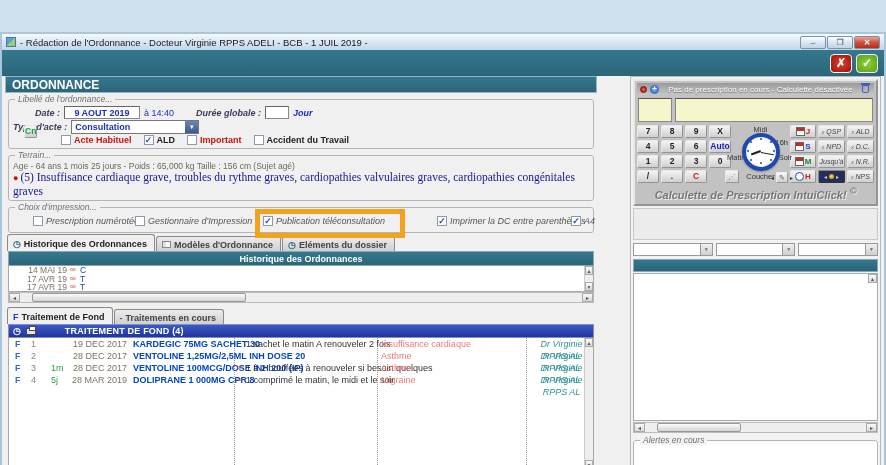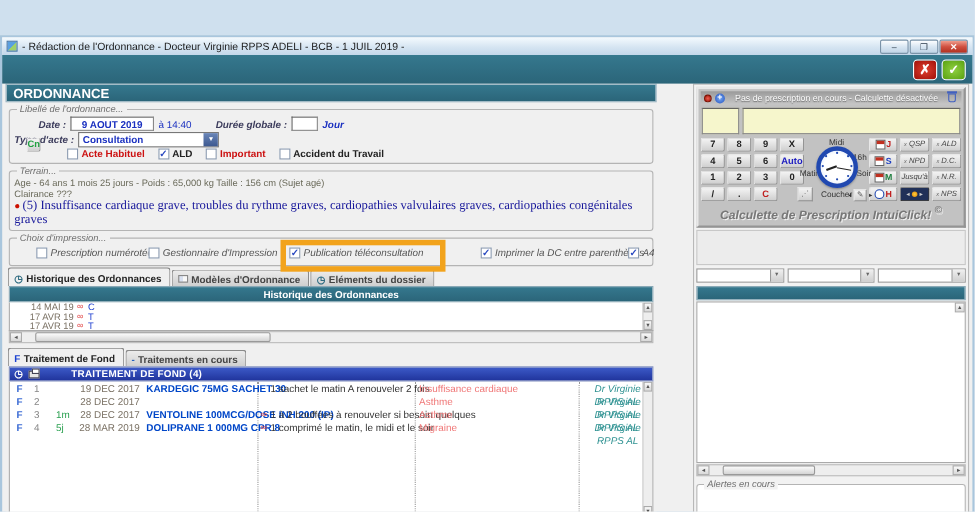--- a/index.html
+++ b/index.html
@@ -249,21 +249,20 @@
           <span class="cbgroup">
             <span class="cb"></span>
             <span class="cbl">Accident du Travail</span>
           </span>
         </div>
       </fieldset>
 
       <fieldset class="grp">
         <legend>Terrain...</legend>
         <div class="terr-line">Age - 64 ans 1 mois 25 jours  -  Poids : 65,000 kg Taille : 156 cm (Sujet agé)</div>
-        <div class="terr-line">Clairance ???</div>
         <div class="alertline">
           <span class="reddot">●</span><span>(5) Insuffisance cardiaque grave, troubles du rythme graves, cardiopathies valvulaires graves, cardiopathies congénitales graves</span>
         </div>
       </fieldset>
 
 
       <fieldset class="grp">
         <legend>Choix d'impression...</legend>
         <div class="imp-row">
           <span class="cbgroup" style="left:20px;">
@@ -362,20 +361,21 @@
           <span class="cinf"></span>
           <span class="cposo">1 sachet le matin A renouveler 2 fois</span>
           <span class="cmotif">Insuffisance cardiaque</span>
           <span class="cinit">Dr Virginie RPPS AL</span>
         </div>
         <div class="tfrow">
           <span class="cf">F</span>
             <span class="cn">2</span>
             <span class="cx"></span>
           <span class="cdate">28 DEC 2017</span>
+          <span class="cspec">VENTOLINE 1,25MG/2,5ML INH DOSE 20</span>
           <span class="cinf"></span>
           <span class="cposo"></span>
           <span class="cmotif">Asthme</span>
           <span class="cinit">Dr Virginie RPPS AL</span>
         </div>
         <div class="tfrow">
           <span class="cf">F</span>
             <span class="cn">3</span>
             <span class="cx">1m</span>
           <span class="cdate">28 DEC 2017</span>

